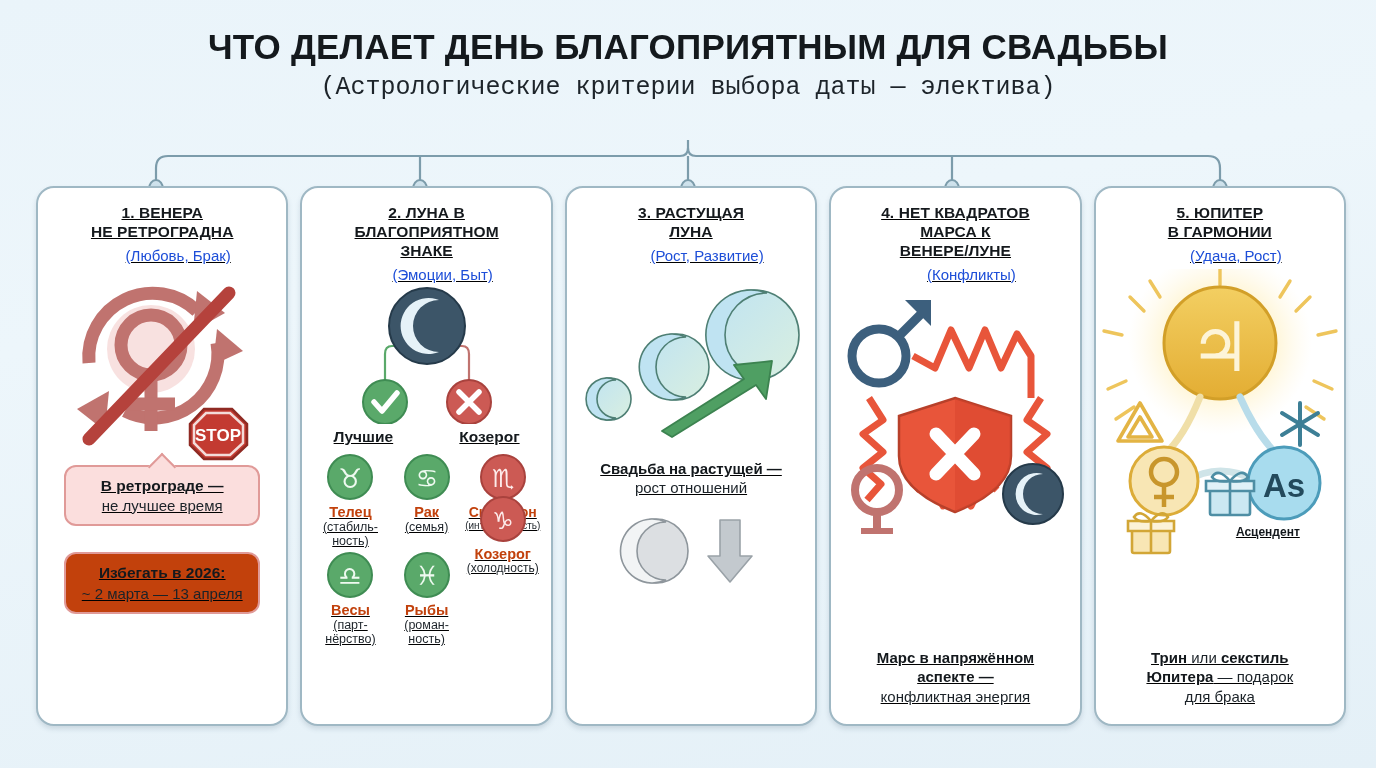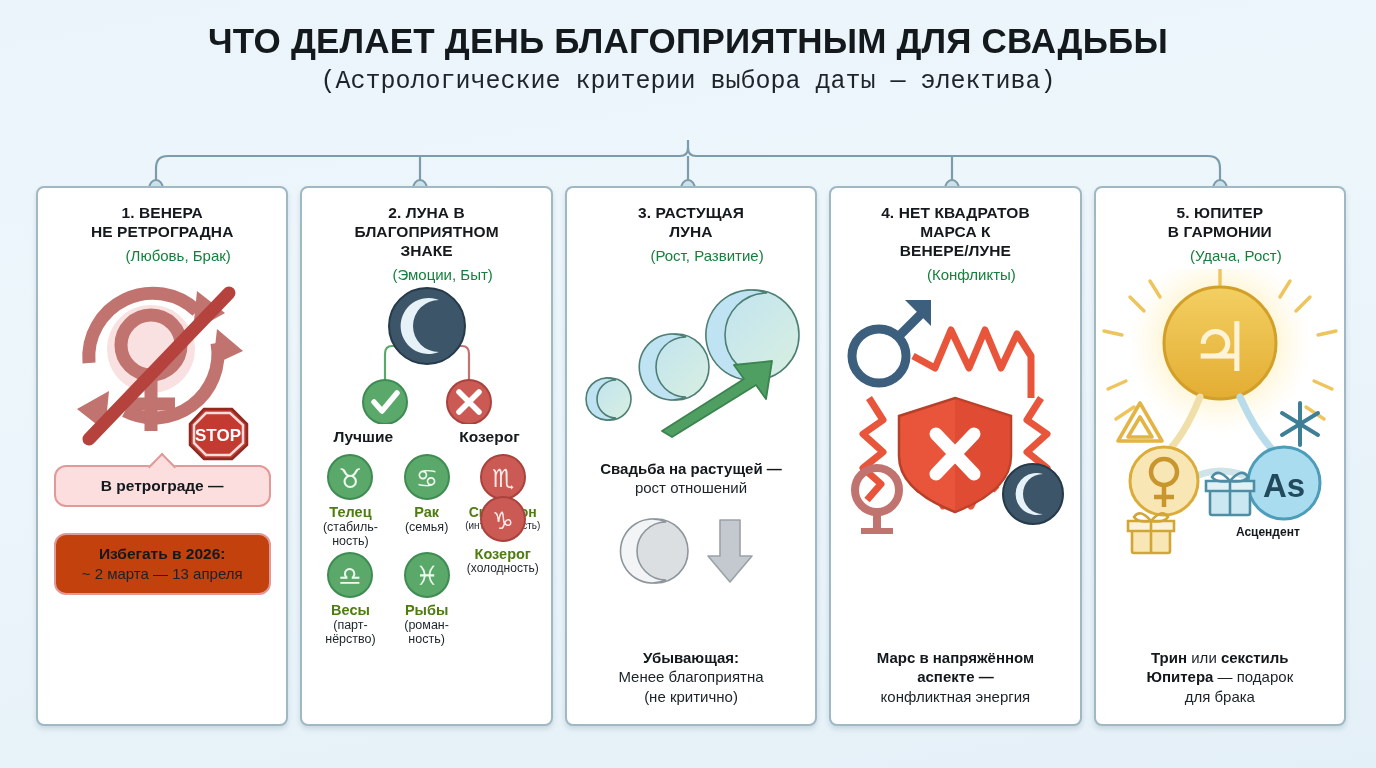--- a/index.html
+++ b/index.html
@@ -5,21 +5,21 @@
   * { box-sizing: border-box; margin: 0; padding: 0; }
   html, body {
     width: 1376px; height: 768px;
     font-family: "Liberation Sans", "DejaVu Sans", sans-serif;
     background: linear-gradient(170deg, #eaf4fa 0%, #edf6fb 35%, #e4f0f7 100%);
     overflow: hidden;
   }
   .page { position: relative; width: 1376px; height: 768px; }
 
   
-  .header { text-align: center; padding-top: 22px; }
+  .header { text-align: center; padding-top: 28px; }
   .title {
     font-size: 35px; font-weight: bold; letter-spacing: .2px;
     color: #14191d; line-height: 1.08;
   }
   .subtitle {
     font-size: 25px; color: #1d242a; margin-top: 7px; font-weight: normal; font-family: Liberation Mono, monospace;
   }
 
   
   .connector { position: absolute; top: 140px; left: 0; width: 1376px; height: 62px; }
@@ -27,40 +27,40 @@
   
   .cards {
     position: absolute; top: 186px; left: 36px;
     width: 1310px; height: 540px;
     display: flex; gap: 12px;
   }
   .card {
     flex: 1 1 0;
     background: #ffffff;
     border: 2px solid #9fb8c4;
-    border-radius: 8px;
+    border-radius: 18px;
     box-shadow: 0 3px 5px rgba(60,90,110,.17);
     padding: 16px 10px 12px;
     display: flex; flex-direction: column; align-items: center;
-    position: relative; overflow: hidden;
+    position: relative; overflow: hidden; text-decoration: underline;
   }
   .card-title {
     font-size: 15.5px; font-weight: bold; color: #15191d;
     text-align: center; line-height: 1.22; text-transform: uppercase;
     letter-spacing: .1px;
   }
   .card-sub {
-    font-size: 15px; color: #15803d; text-align: left;
+    font-size: 15px; color: #1d4ed8; text-align: left;
     margin-top: 5px; line-height: 1.2; margin-left: 32px;
   }
 
   
   .c1-art { margin-top: 6px; }
   .callout {
-    width: 217px; border: 2px solid #e09a98; border-radius: 12px;
+    width: 196px; border: 2px solid #e09a98; border-radius: 12px;
     background: #fbdedd; text-align: center;
     padding: 9px 6px; line-height: 1.3; position: relative;
   }
   .callout.first { margin-top: 4px; }
   .callout.first::before {
     content: ""; position: absolute; top: -10px; left: 50%;
     margin-left: -10px; width: 18px; height: 18px;
     background: #fbdedd; border-left: 2px solid #e09a98; border-top: 2px solid #e09a98;
     transform: rotate(45deg);
   }
@@ -72,21 +72,21 @@
   .branch-labels {
     display: flex; justify-content: space-between;
     width: 186px; margin-top: 4px;
   }
   .branch-labels span { font-size: 15.5px; font-weight: bold; color: #14191d; }
   .zgrid {
     display: grid; grid-template-columns: 1fr 1fr 1fr;
     width: 100%; margin-top: 6px; row-gap: 2px;
   }
   .zcell { display: flex; flex-direction: column; align-items: center; }
-  .zcell .zname { font-size: 14.5px; font-weight: bold; color: #4d7c0f; margin-top: 2px; text-align:center; }
+  .zcell .zname { font-size: 14.5px; font-weight: bold; color: #c2410c; margin-top: 2px; text-align:center; }
   .zcell .zdesc { font-size: 12.5px; color: #1d242a; text-align: center; line-height: 1.12; }
   .zcell.scorpio .zname { font-size: 14px; }
   .zcell.scorpio .zdesc { font-size: 10px; }
   .zcell.capri .zdesc { font-size: 12px; }
 
   
   .mid-text {
     font-size: 15px; text-align: center; color: #1b2228;
     line-height: 1.3; margin-top: 20px;
   }
@@ -156,20 +156,21 @@
       </svg>
 
       <svg width="66" height="58" viewBox="0 0 66 58" style="margin-top:-48px;margin-left:112px">
         <polygon points="19,6 47,6 62,21 62,42 47,56 19,56 5,42 5,21" fill="#c33a31" stroke="#8f2a23" stroke-width="2.5"></polygon>
         <polygon points="21,10 45,10 58,22 58,40 45,52 21,52 9,40 9,22" fill="none" stroke="#f3dbd9" stroke-width="2.5"></polygon>
         <text x="33" y="38" text-anchor="middle" fill="#ffffff" font-family="Liberation Sans, sans-serif" font-size="17" font-weight="bold">STOP</text>
       </svg>
 
       <div class="callout first">
         <b>В ретрограде —</b>
+        <span>не лучшее время</span>
       </div>
       <div class="callout second">
         <b>Избегать в 2026:</b>
         <span>~ 2 марта — 13 апреля</span>
       </div>
     </div>
 
     <div class="card">
       <div class="card-title">
         <div>2. ЛУНА В</div>
@@ -299,25 +300,20 @@
       <svg width="150" height="70" viewBox="0 0 150 70" style="margin-top:18px">
         <g stroke="#8e969c" stroke-width="1.6">
           <circle cx="40" cy="35" r="32" fill="#dcdfe2"></circle>
           <path d="M50 6 A32 32 0 1 0 50 64 A24 24 0 1 1 50 6 Z" fill="#f2f4f5"></path>
         </g>
         <g>
           <path d="M104 4 L124 4 L124 40 L136 40 L114 66 L92 40 L104 40 Z" fill="#c3c9ce" stroke="#9aa2a8" stroke-width="1.6" stroke-linejoin="round"></path>
         </g>
       </svg>
 
-      <div class="bot-text">
-        <b>Убывающая:</b><br>
-        <span>Менее благоприятна</span><br>
-        <span>(не критично)</span>
-      </div>
     </div>
 
     <div class="card">
       <div class="card-title">
         <div>4. НЕТ КВАДРАТОВ</div>
         <div>МАРСА К</div>
         <div>ВЕНЕРЕ/ЛУНЕ</div>
       </div>
       <div class="card-sub">(Конфликты)</div>
 

